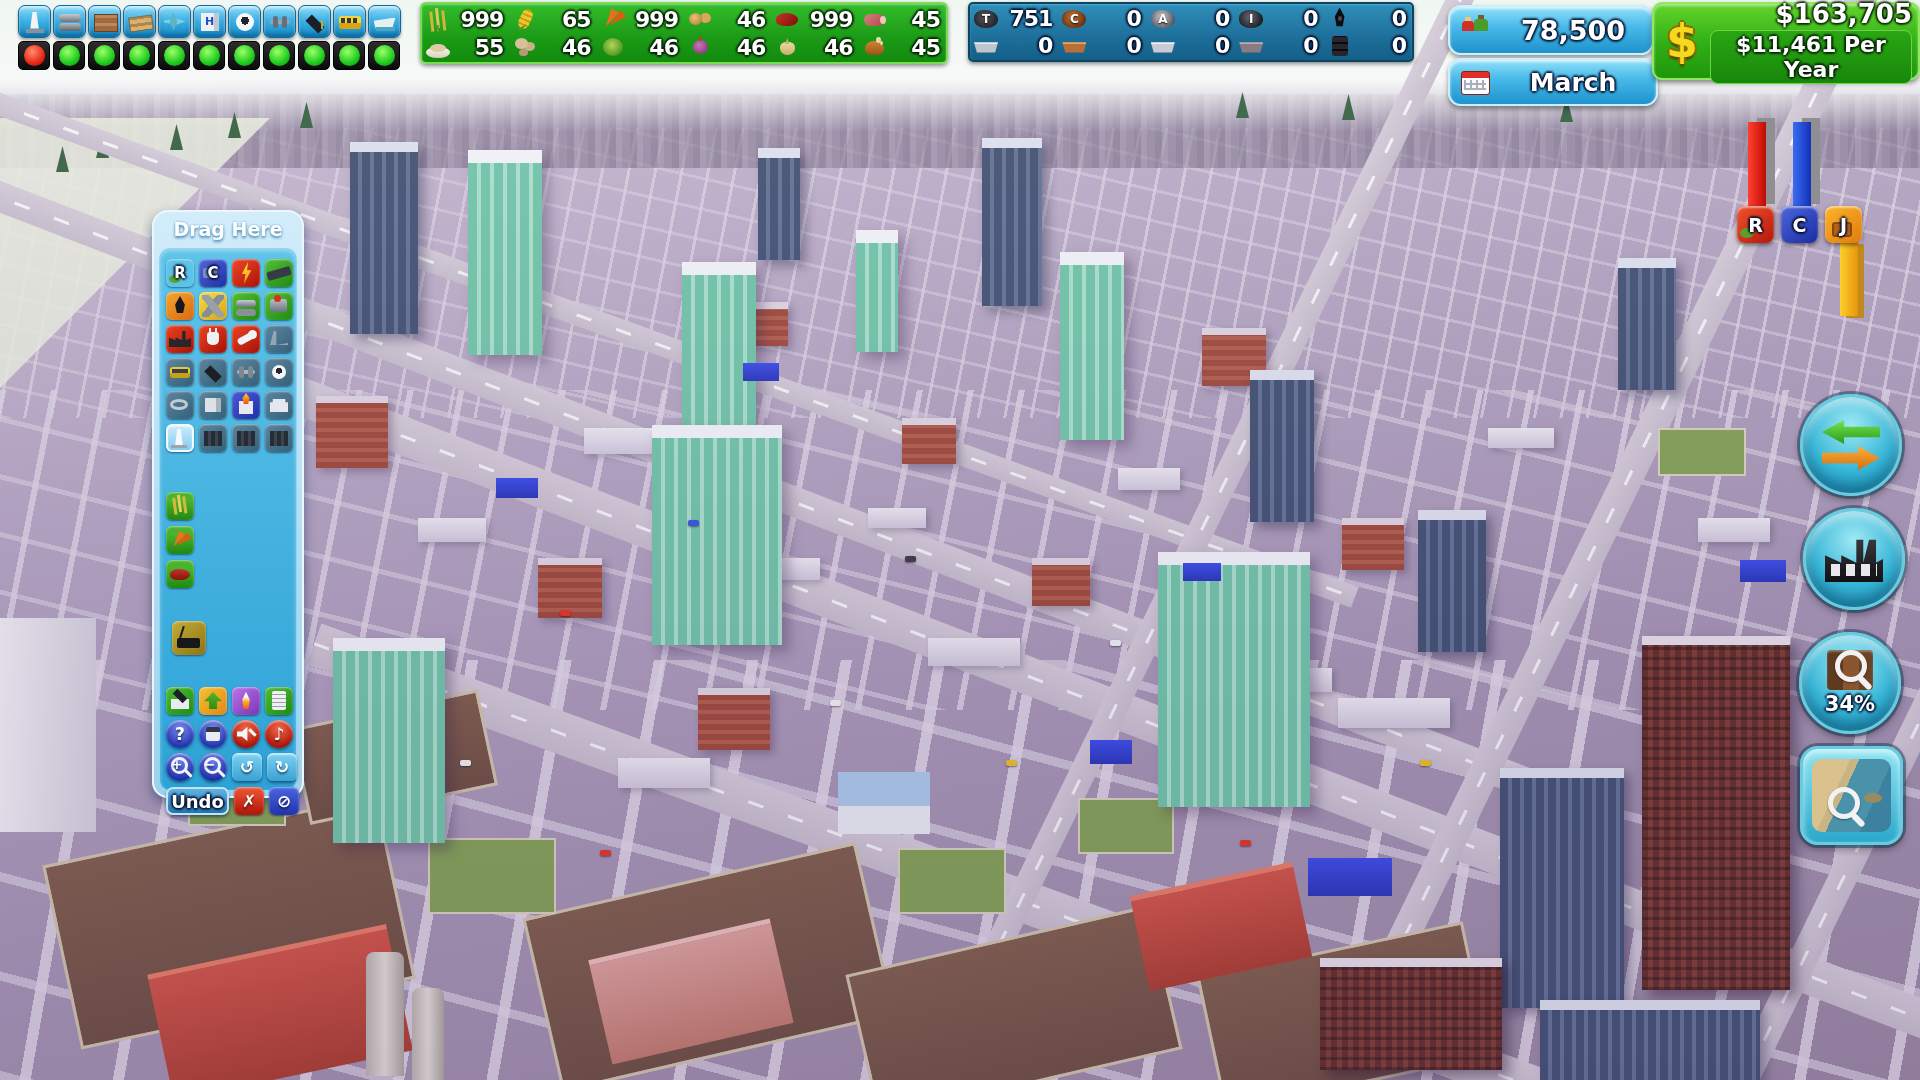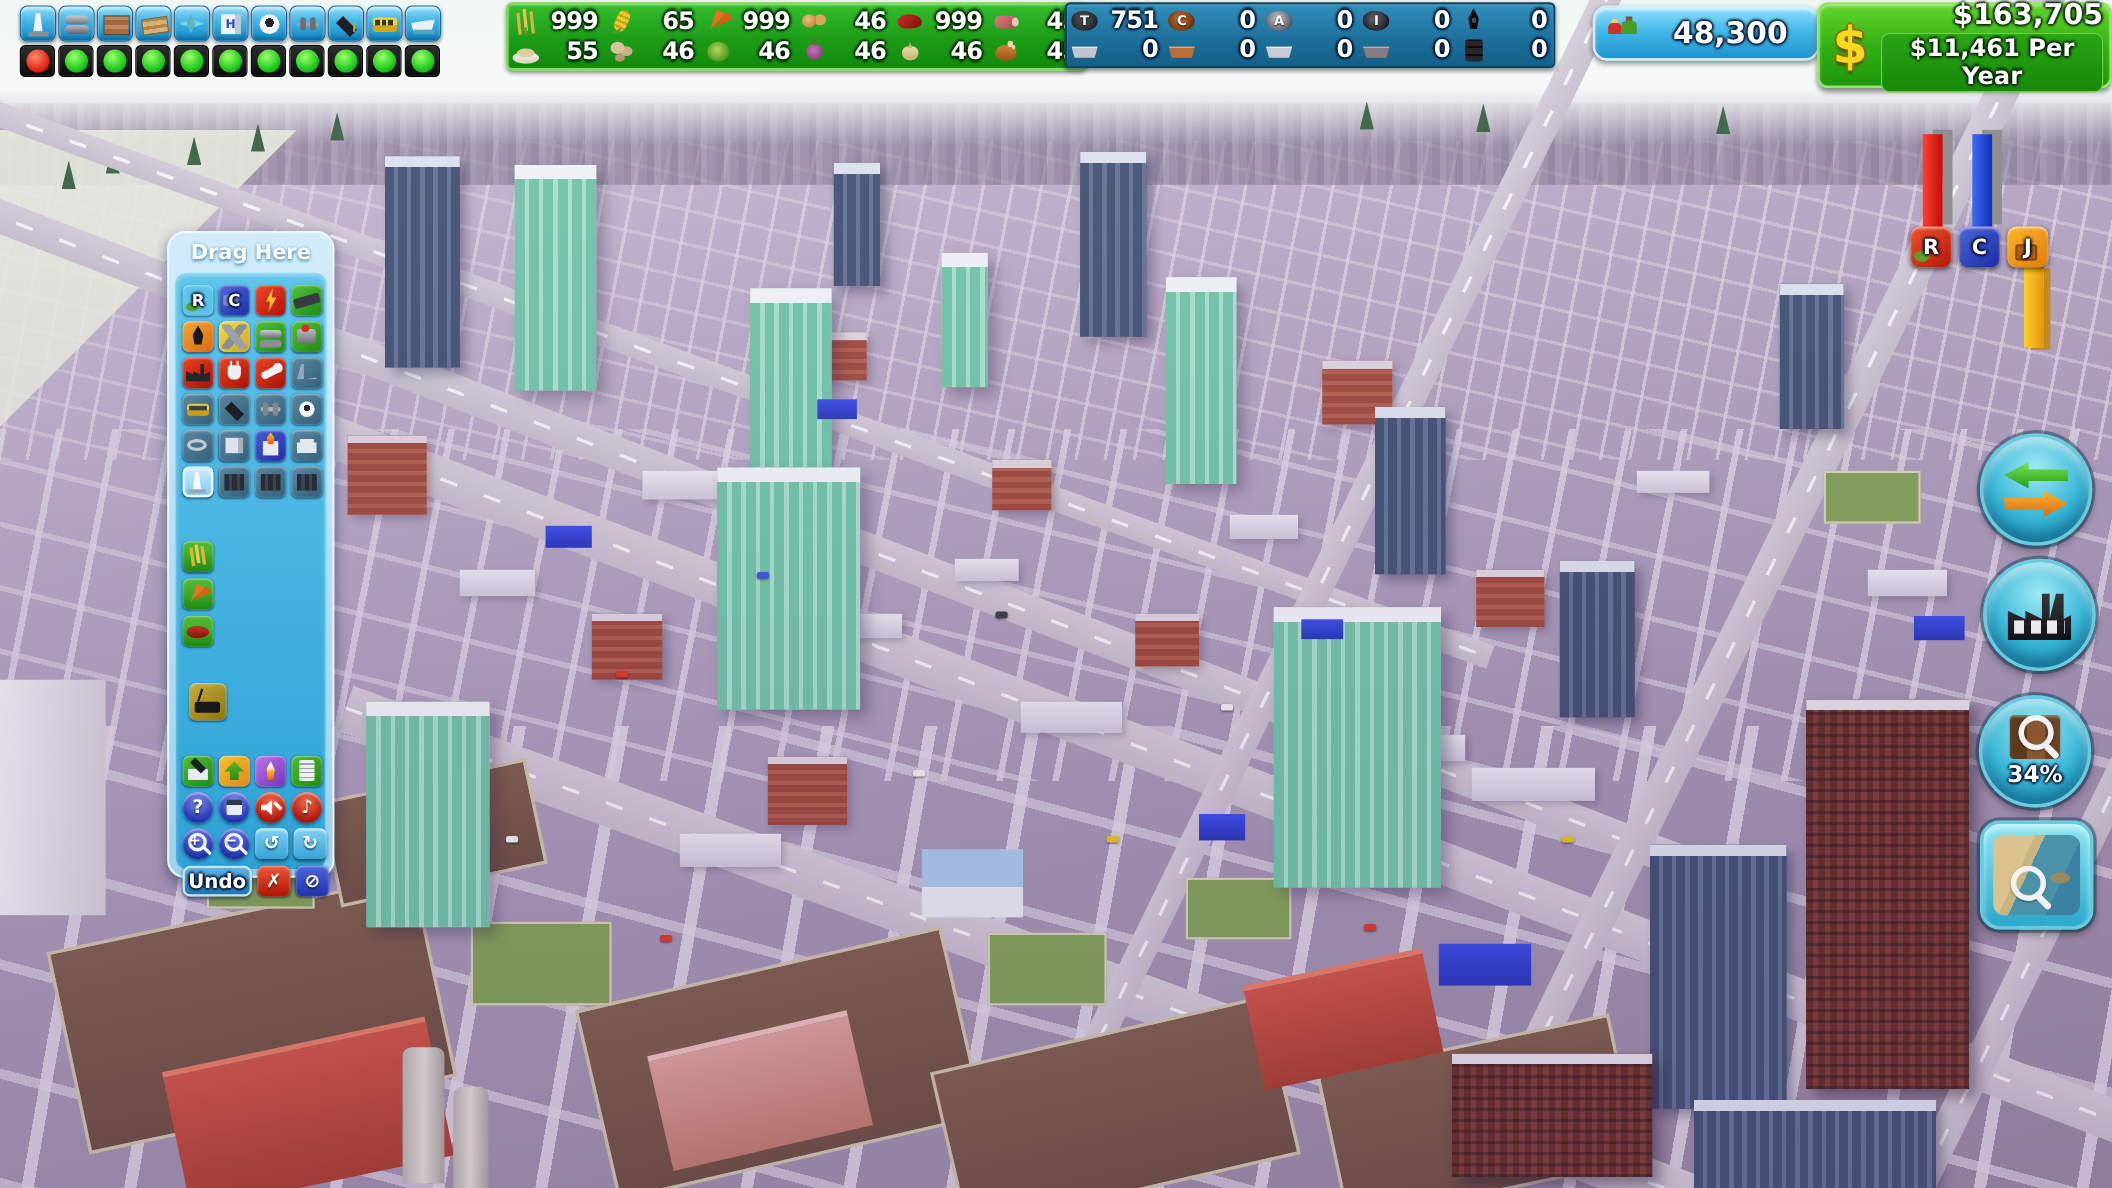--- a/index.html
+++ b/index.html
@@ -36,21 +36,21 @@
   .otlb{color:#fff;text-shadow:-2px 0 2px rgba(0,10,40,.8),2px 0 2px rgba(0,10,40,.8),0 -2px 2px rgba(0,10,40,.8),0 2px 2px rgba(0,10,40,.8);}
   
   .tl-buttons{position:absolute;left:18px;top:5px;display:flex;gap:2px;}
   .tb-btn{width:31px;height:31px;border-radius:7px;background:linear-gradient(#8edcf8 0%,#3fb4e8 45%,#1286c2 100%);border:1px solid #0d6aa0;box-shadow:inset 0 2px 3px rgba(255,255,255,.7),inset 0 -3px 4px rgba(0,60,100,.4),0 2px 3px rgba(0,0,0,.35);display:flex;align-items:center;justify-content:center;}
   .tl-lights{position:absolute;left:18px;top:41px;display:flex;gap:3px;}
   .light-slot{width:30px;height:27px;background:linear-gradient(#2d2d2d,#0b0b0b);border-radius:5px;border:1px solid #000;display:flex;align-items:center;justify-content:center;}
   .light{width:21px;height:21px;border-radius:50%;}
   .light.green{background:radial-gradient(circle at 40% 32%,#9cff6a,#1ecb1e 60%,#0a8a0a);}
   .light.red{background:radial-gradient(circle at 40% 32%,#ff8d6d,#e82818 60%,#9a0e06);}
   
-  .food-panel{position:absolute;left:460px;top:2px;width:524px;height:58px;border-radius:6px;background:linear-gradient(#33bd2c 0%,#1d9c17 55%,#128a0e 100%);border:2px solid #79dd52;box-shadow:0 2px 4px rgba(0,0,0,.45),inset 0 1px 2px rgba(255,255,255,.4);display:flex;}
+  .food-panel{position:absolute;left:420px;top:2px;width:524px;height:58px;border-radius:6px;background:linear-gradient(#33bd2c 0%,#1d9c17 55%,#128a0e 100%);border:2px solid #79dd52;box-shadow:0 2px 4px rgba(0,0,0,.45),inset 0 1px 2px rgba(255,255,255,.4);display:flex;}
   .ind-panel{position:absolute;left:968px;top:2px;width:442px;height:56px;border-radius:5px;background:linear-gradient(#2f8fba 0%,#1d6f9a 60%,#145f88 100%);border:2px solid #0c4464;box-shadow:0 2px 4px rgba(0,0,0,.45),inset 0 1px 2px rgba(120,200,230,.5);display:flex;}
   .res-col{flex:1;display:flex;flex-direction:column;justify-content:space-around;padding:1px 3px;}
   .res-cell{display:flex;align-items:center;height:26px;}
   .res-val{flex:1;text-align:right;font-size:22px;padding-right:3px;letter-spacing:-1px;}
   
   .badge{position:absolute;border-radius:13px;background:linear-gradient(#8fe0fa 0%,#46b8e8 45%,#1e92cc 100%);border:2px solid #cdeffc;box-shadow:0 3px 5px rgba(0,0,0,.4),inset 0 2px 3px rgba(255,255,255,.7);display:flex;align-items:center;}
   .pop-badge{left:1448px;top:5px;width:202px;height:46px;}
   .date-badge{left:1448px;top:58px;width:206px;height:44px;}
   .badge .val{flex:1;text-align:center;font-size:27px;}
   .money-panel{position:absolute;left:1652px;top:2px;width:264px;height:74px;border-radius:10px;background:linear-gradient(#63d42c 0%,#2fae14 55%,#1f960c 100%);border:2px solid #8fe85e;box-shadow:0 3px 5px rgba(0,0,0,.45),inset 0 2px 3px rgba(255,255,255,.5);display:flex;align-items:center;}
@@ -534,23 +534,27 @@
         </div>
         <div class="res-cell">
           <span class="ic oil-barrel"></span>
           <span class="res-val otlb">0</span>
         </div>
       </div>
     </div>
 
   <div class="badge pop-badge">
     <span class="ic people" style="margin-left:10px;"></span>
-    <span class="val otlb">48,300</span>
-  </div>
-
+    <span class="val otlb">78,500</span>
+  </div>
+
+  <div class="badge date-badge">
+    <span class="ic calendar" style="margin-left:10px;"></span>
+    <span class="val otlb" style="font-size:25px;">March</span>
+  </div>
 
   <div class="money-panel">
     <span class="dollar">$</span>
     <span class="money-col">
       <span class="money-balance otl">$163,705</span>
       <span class="money-income otl">$11,461 Per Year</span>
     </span>
   </div>
 
   <div class="rcj-bar bar-r"></div>

